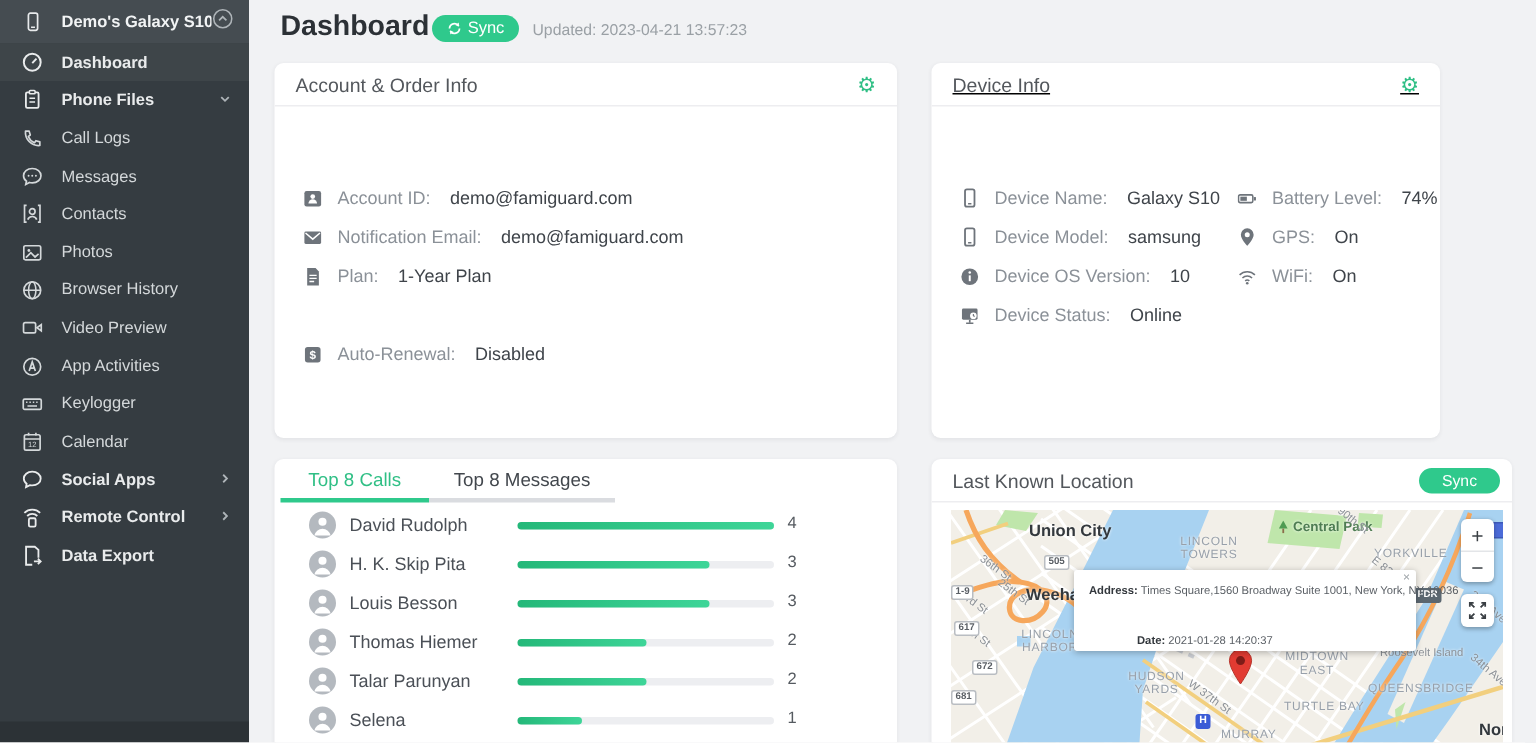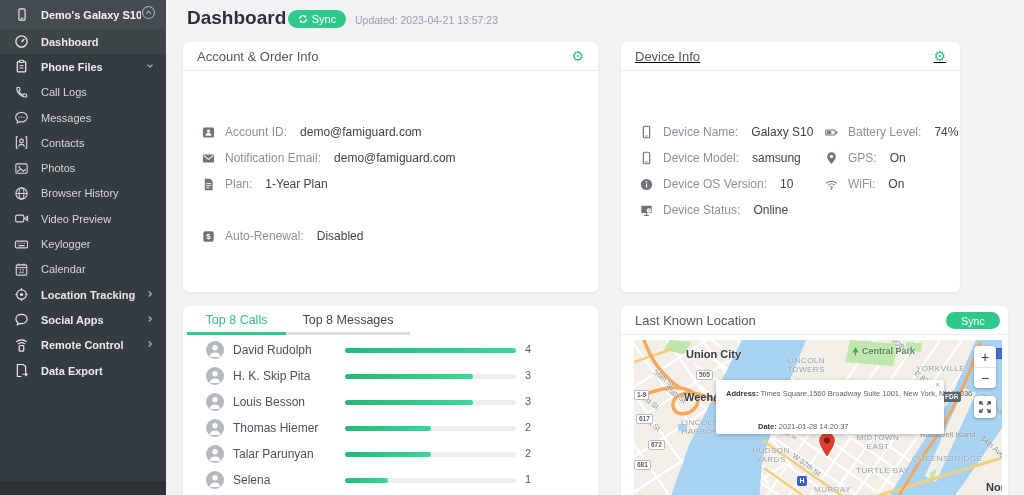--- a/index.html
+++ b/index.html
@@ -193,50 +193,46 @@
             <svg width="15" height="15" viewBox="0 0 16 16">
               <rect x="1.8" y="4.4" width="8.6" height="7.2" rx="1.2" fill="none" stroke="#d4d8da" stroke-width="1.2"></rect>
               <polygon points="11.4,8 14.4,5.8 14.4,10.2" fill="none" stroke="#d4d8da" stroke-width="1.2"></polygon>
             </svg>
           </span>
         <span class="s-lbl">Video Preview</span>
       </li>
       <li class="s-item">
         <span class="s-ico">
             <svg width="15" height="15" viewBox="0 0 16 16">
+              <circle cx="8" cy="8" r="6" fill="none" stroke="#d4d8da" stroke-width="1.2"></circle>
+              <path d="M5.8 11 L8 4.6 L10.2 11 M6.6 9 H9.4" fill="none" stroke="#d4d8da" stroke-width="1.2"></path>
+            </svg>
+          </span>
+        <span class="s-lbl">App Activities</span>
+      </li>
+      <li class="s-item">
+        <span class="s-ico">
+            <svg width="15" height="15" viewBox="0 0 16 16">
               <rect x="1.6" y="4.4" width="12.8" height="7.2" rx="1" fill="none" stroke="#d4d8da" stroke-width="1.2"></rect>
               <path d="M3.6 6.6 h1 M6 6.6 h1 M8.4 6.6 h1 M10.8 6.6 h1 M4.6 9.2 h6.8" stroke="#d4d8da" stroke-width="1.1"></path>
             </svg>
           </span>
         <span class="s-lbl">Keylogger</span>
       </li>
       <li class="s-item">
         <span class="s-ico">
             <svg width="15" height="15" viewBox="0 0 16 16">
               <rect x="2.4" y="3" width="11.2" height="11" rx="1.2" fill="none" stroke="#d4d8da" stroke-width="1.2"></rect>
               <line x1="2.4" y1="6" x2="13.6" y2="6" stroke="#d4d8da" stroke-width="1.1"></line>
               <line x1="5.4" y1="1.6" x2="5.4" y2="3.6" stroke="#d4d8da" stroke-width="1.2"></line>
               <line x1="10.6" y1="1.6" x2="10.6" y2="3.6" stroke="#d4d8da" stroke-width="1.2"></line>
               <text x="8" y="11.6" font-size="5.4" fill="#d4d8da" text-anchor="middle" font-family="Liberation Sans, sans-serif">12</text>
             </svg>
           </span>
         <span class="s-lbl">Calendar</span>
-      </li>
-      <li class="s-item bold">
-        <span class="s-ico">
-            <svg width="15" height="15" viewBox="0 0 16 16">
-              <circle cx="8" cy="8" r="5" fill="none" stroke="#e9ebec" stroke-width="1.3"></circle>
-              <circle cx="8" cy="8" r="1.7" fill="#e9ebec"></circle>
-              <path d="M8 1.4 V3.2 M8 12.8 V14.6 M1.4 8 H3.2 M12.8 8 H14.6" stroke="#e9ebec" stroke-width="1.3"></path>
-            </svg>
-          </span>
-        <span class="s-lbl">Location Tracking</span>
-        <span class="s-chev"><svg width="8" height="8" viewBox="0 0 8 8">
-              <polyline points="2.8,1.5 5.3,4 2.8,6.5" fill="none" stroke="#aeb4b8" stroke-width="1.2"></polyline>
-            </svg></span>
       </li>
       <li class="s-item bold">
         <span class="s-ico">
             <svg width="15" height="15" viewBox="0 0 16 16">
               <path d="M8 2.6 C4.5 2.6 2 4.8 2 7.5 C2 9 2.8 10.3 4 11.2 L3.6 13.6 6.3 12.2 C6.8 12.3 7.4 12.4 8 12.4 C11.5 12.4 14 10.2 14 7.5 C14 4.8 11.5 2.6 8 2.6 Z" fill="none" stroke="#e9ebec" stroke-width="1.3"></path>
             </svg>
           </span>
         <span class="s-lbl">Social Apps</span>
         <span class="s-chev"><svg width="8" height="8" viewBox="0 0 8 8">
               <polyline points="2.8,1.5 5.3,4 2.8,6.5" fill="none" stroke="#aeb4b8" stroke-width="1.2"></polyline>

